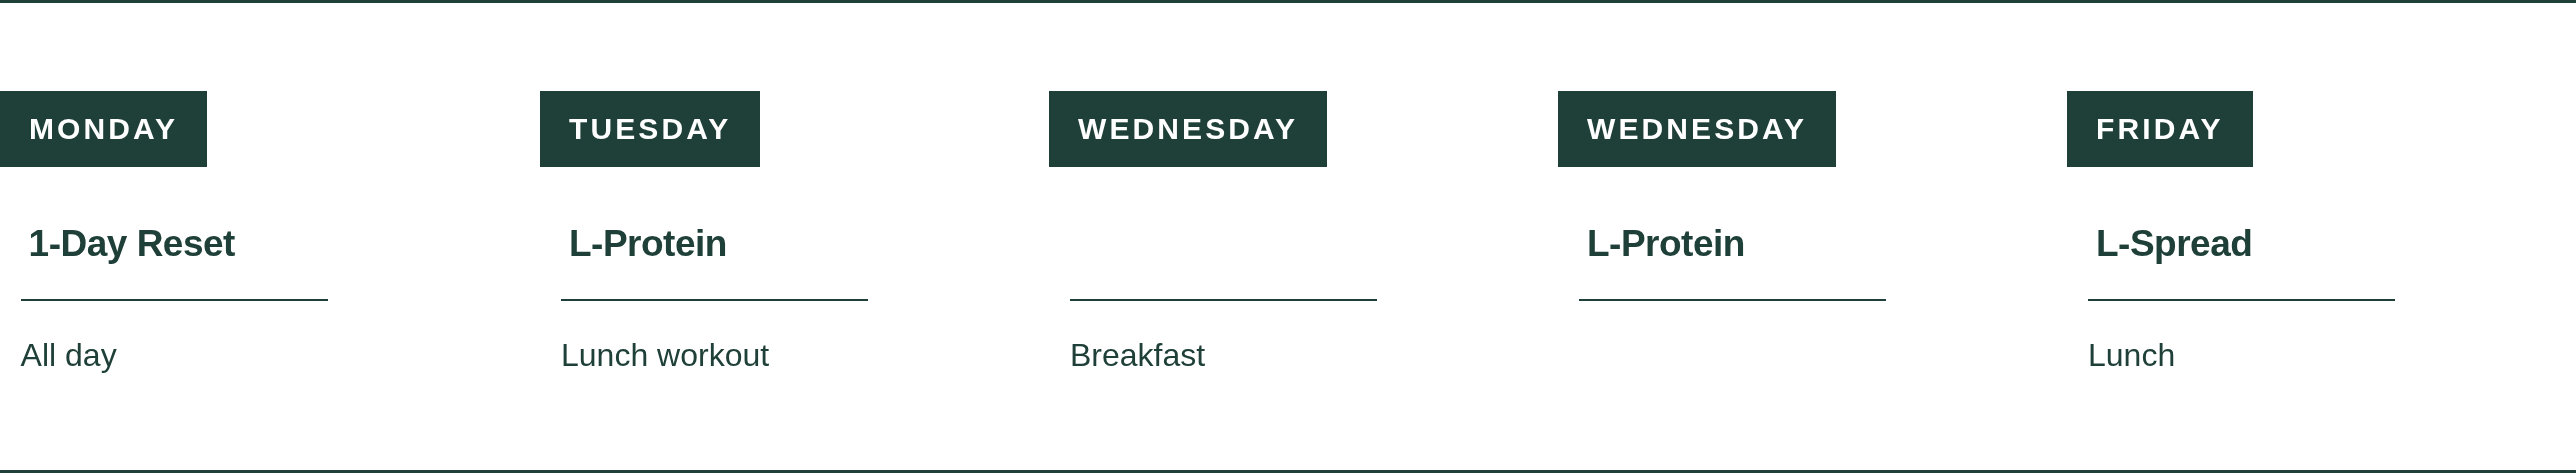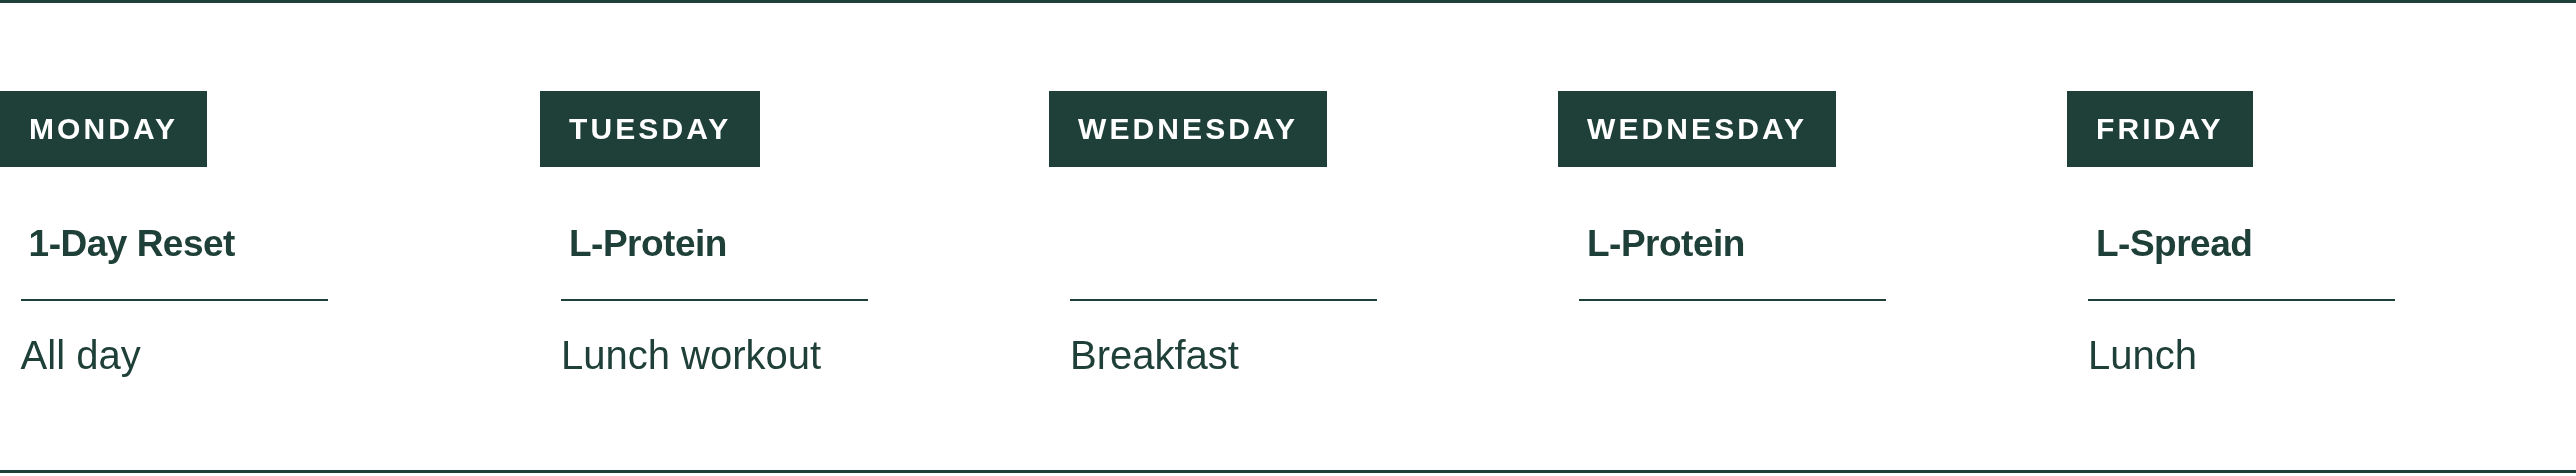--- a/index.html
+++ b/index.html
@@ -116,21 +116,21 @@
   .col-4 .day-divider,
   .col-5 .day-divider,
   .col-6 .day-divider { left: 52px; }
 
   
   .day-slot {
     position: absolute;
     left: 20.6px;
     top: 334px;
     width: 464px;
-    font-size: 40px;
+    font-size: 32px;
     font-weight: 400;
     color: #1f4038;
     white-space: nowrap;
     line-height: 43px;
   }
   .col-1 .day-slot,
   .col-2 .day-slot,
   .col-3 .day-slot,
   .col-4 .day-slot,
   .col-5 .day-slot,

